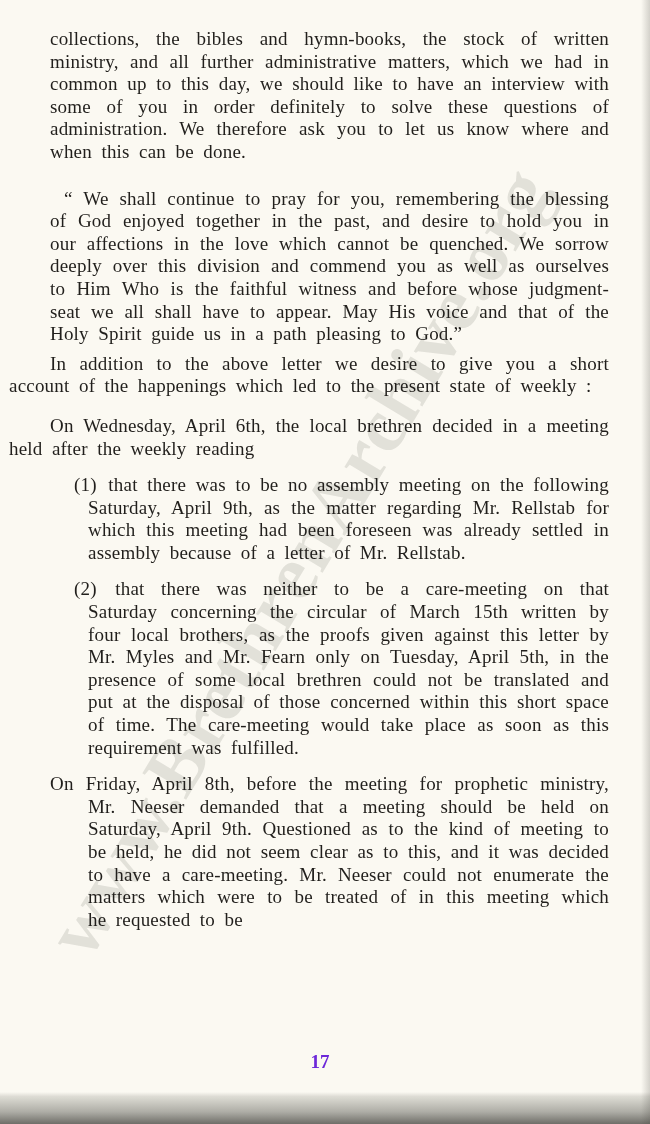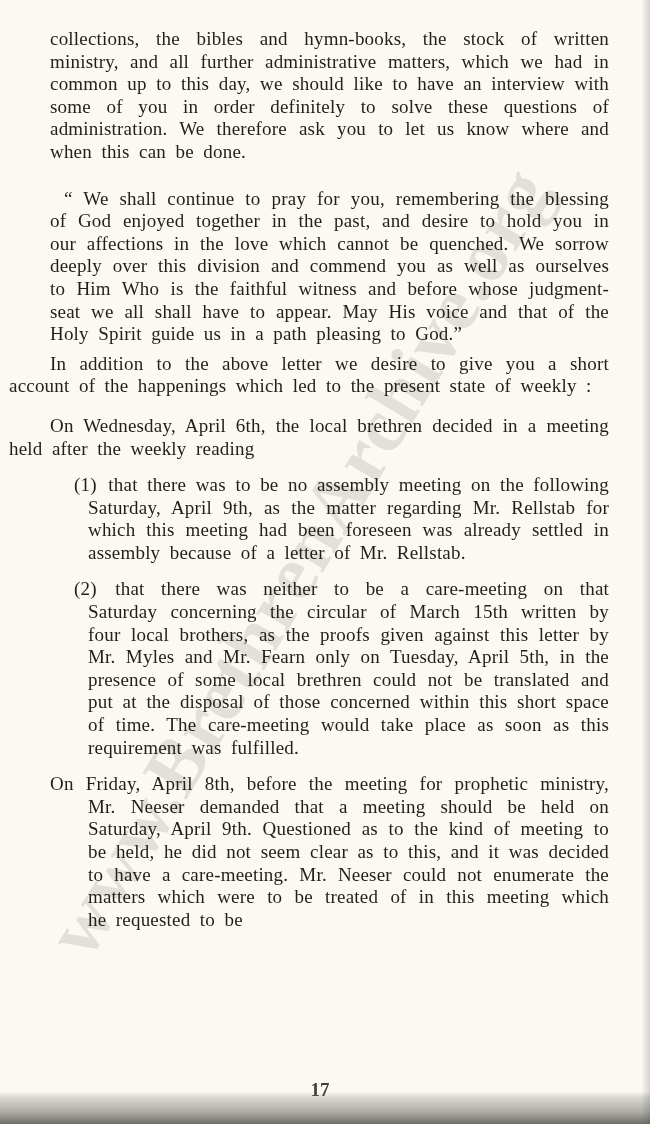--- a/index.html
+++ b/index.html
@@ -51,25 +51,25 @@
   
   p.hanging {
     margin-left: 79px;
     text-indent: -38px;
     margin-top: 14px;
   }
   .page-number {
     position: absolute;
     left: 0;
     right: 10px;
-    bottom: 22px;
+    bottom: 50px;
     text-align: center;
     font-weight: bold;
     font-size: 19px;
-    color: #404040;
+    color: #6d28d9;
   }
   .watermark {
     position: absolute;
     top: 50%;
     left: 46%;
     transform: translate(-50%, -50%) rotate(-59deg);
     transform-origin: center center;
     font-size: 78px;
     font-weight: bold;
     white-space: nowrap;

